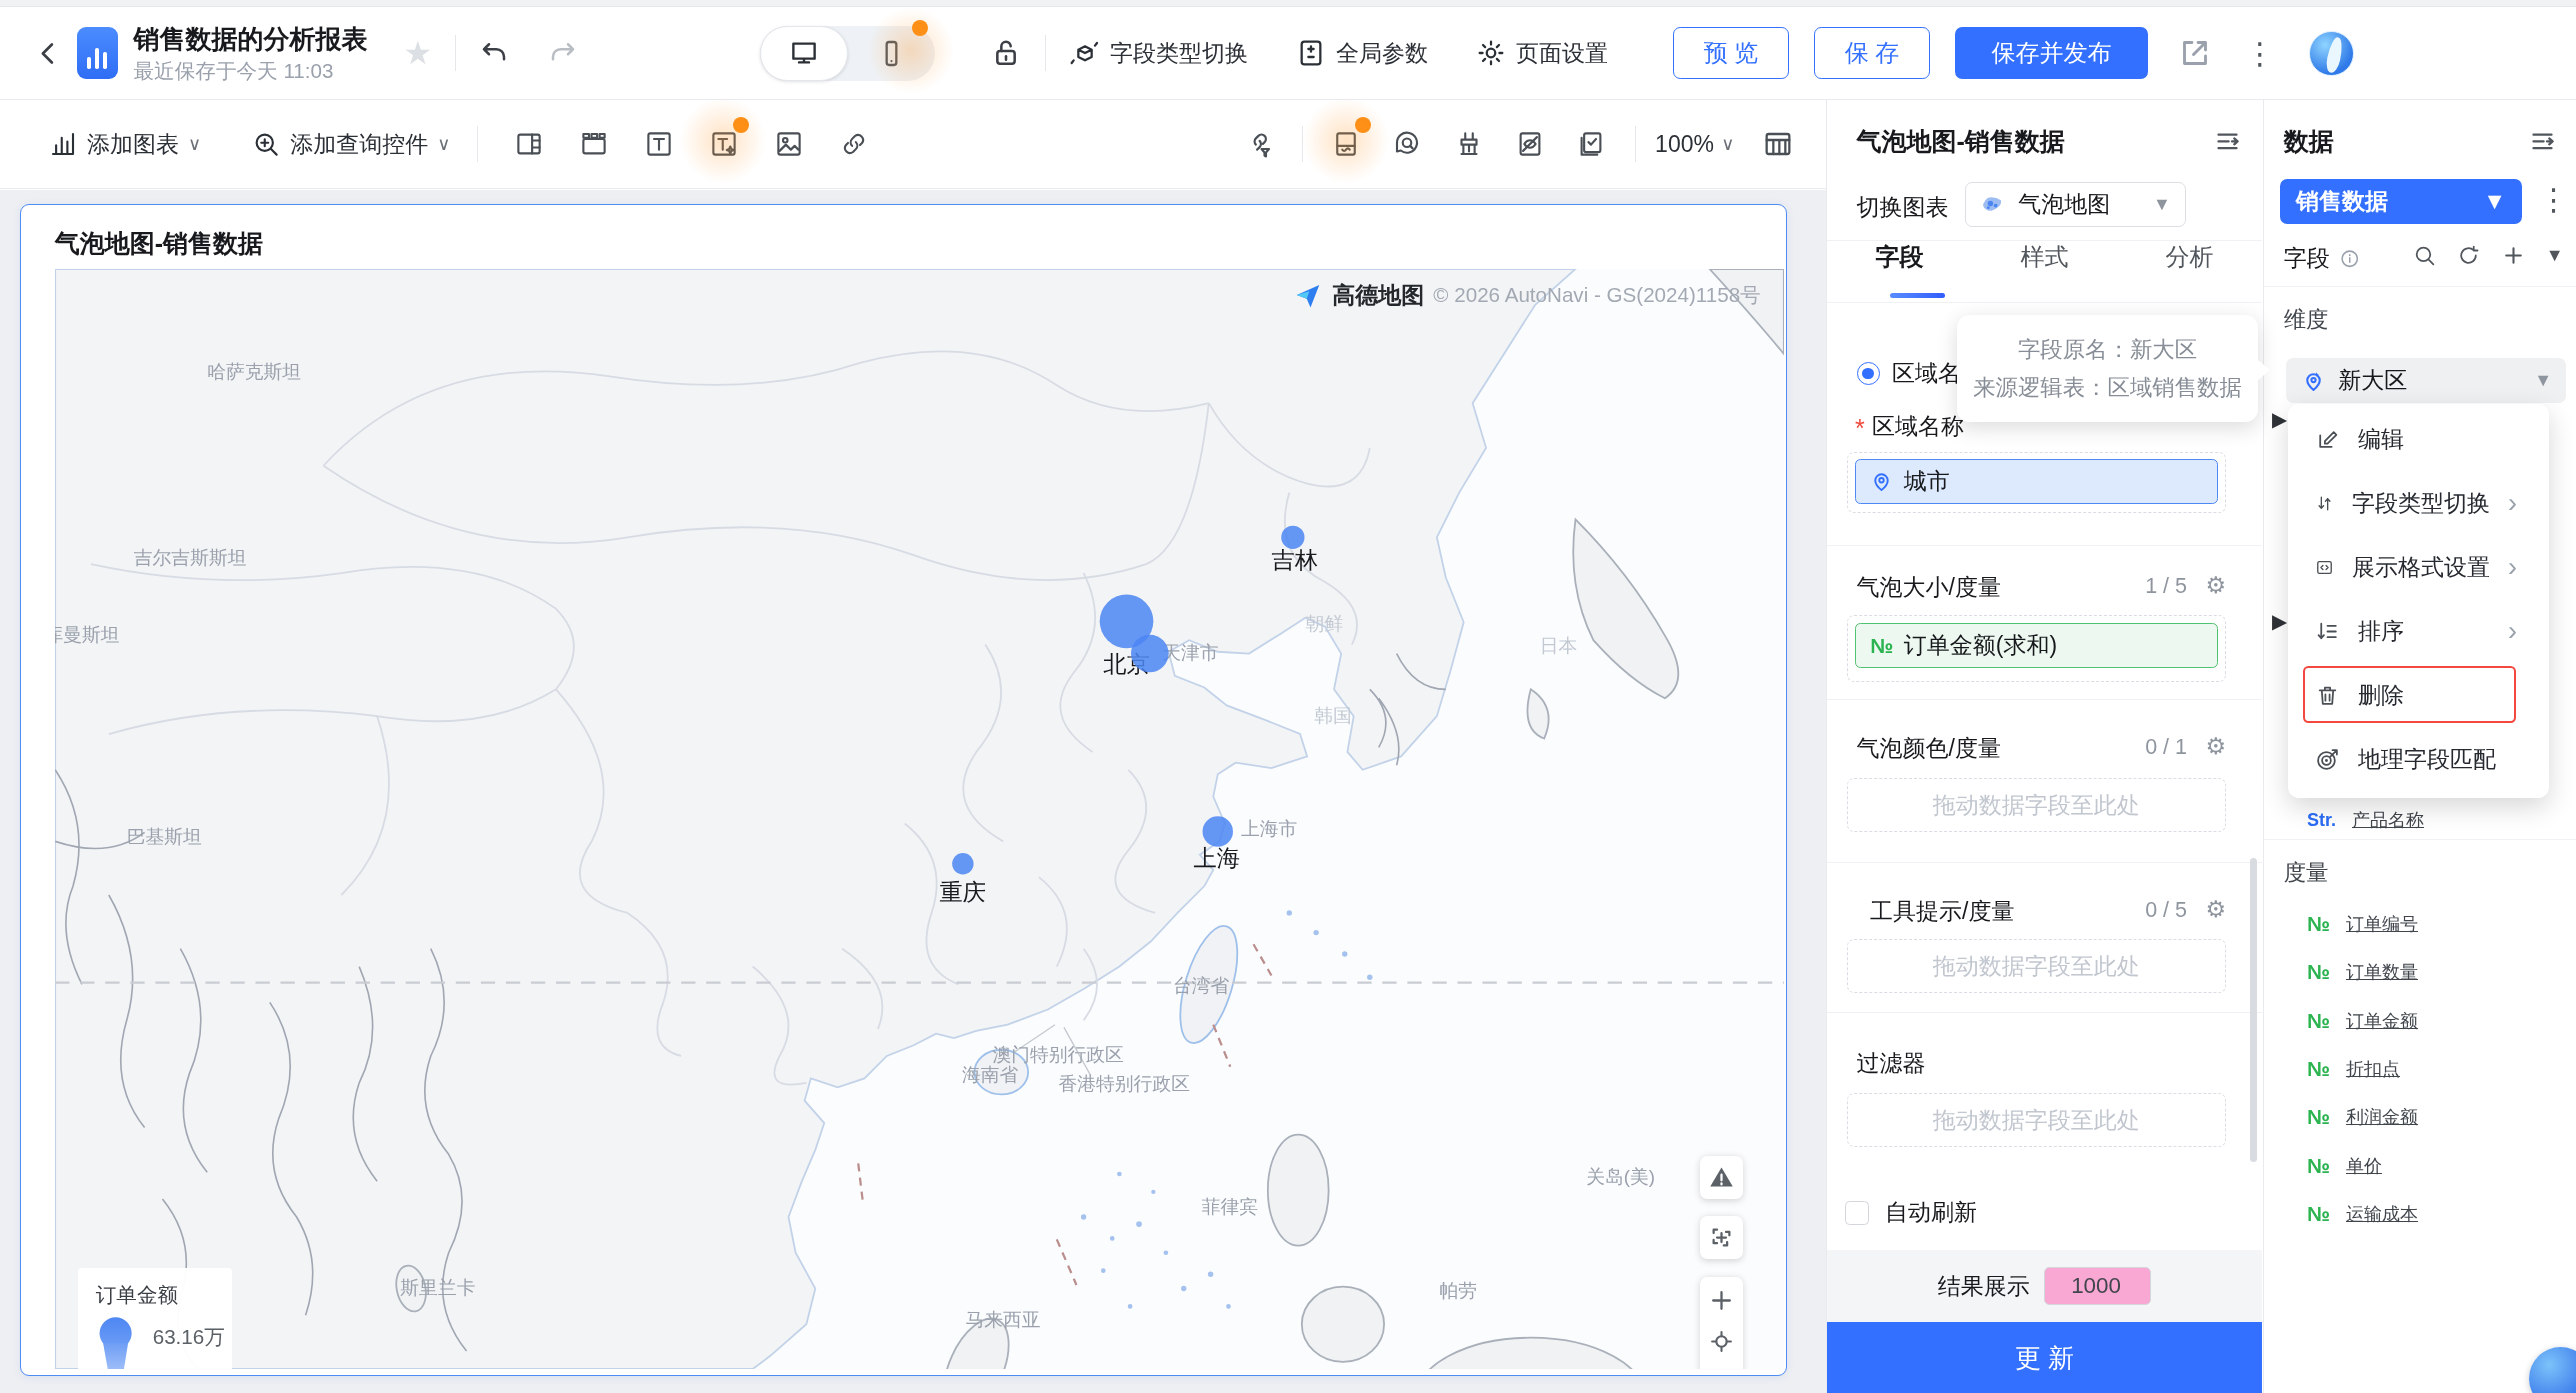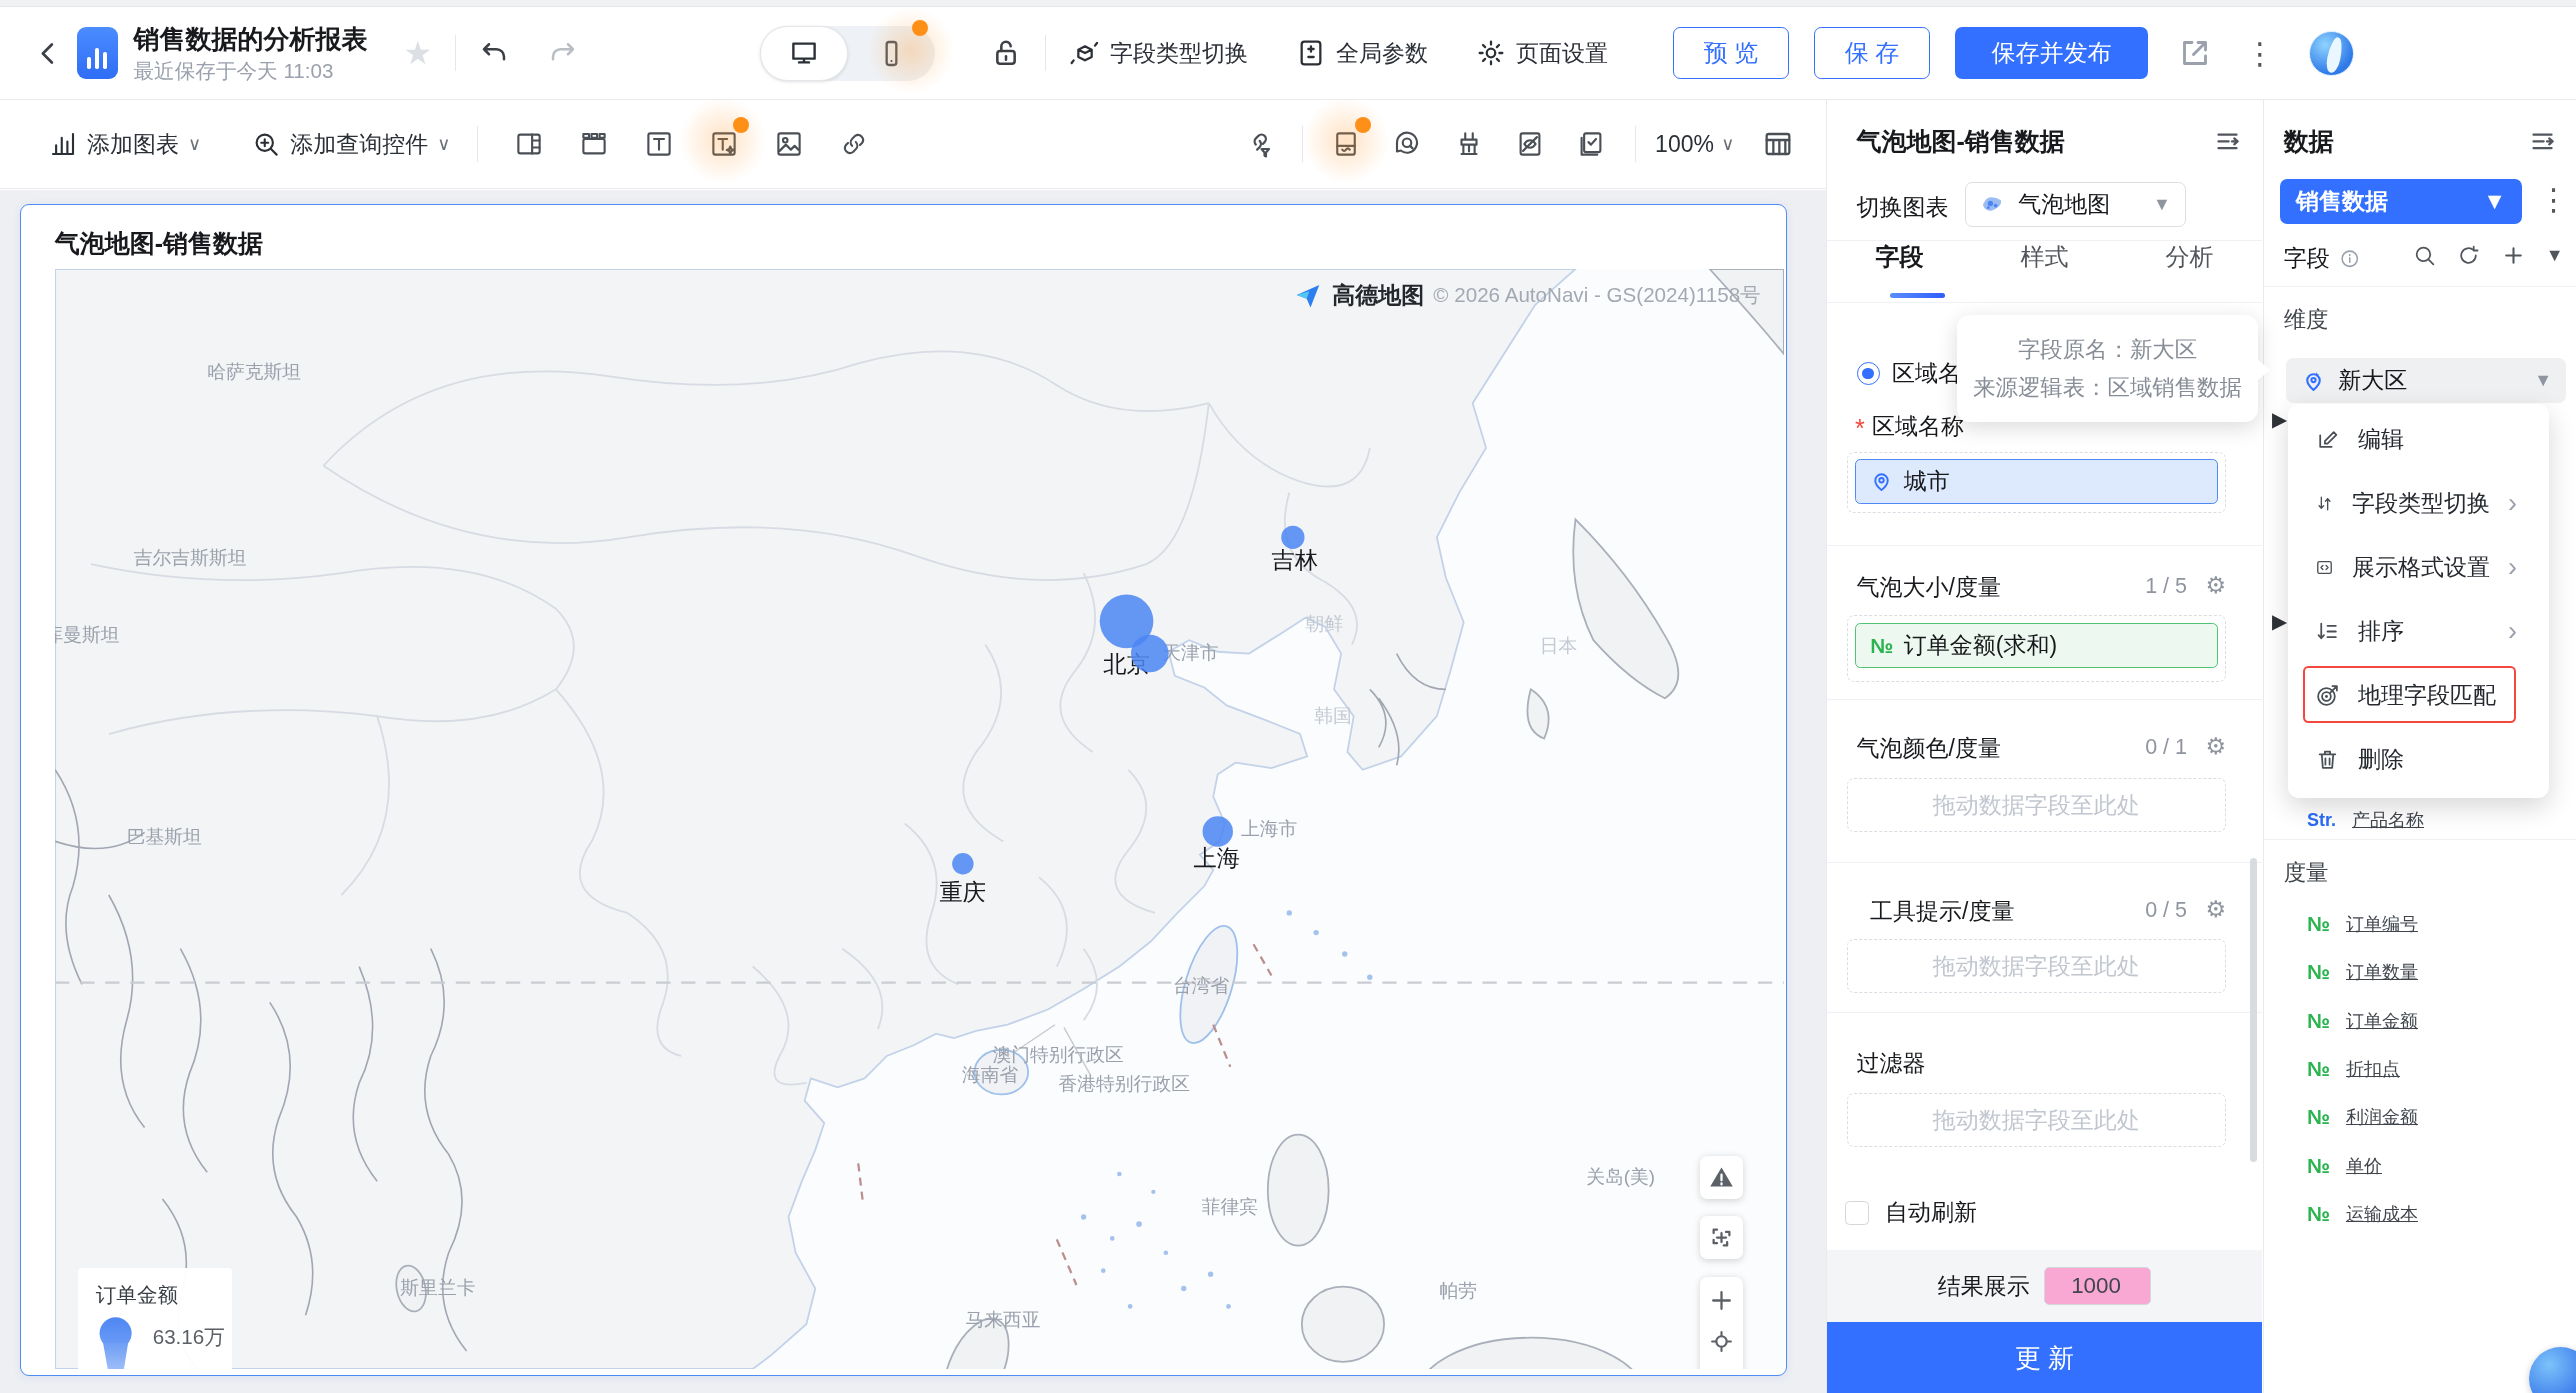--- a/index.html
+++ b/index.html
@@ -715,31 +715,31 @@
     </div>
     <div class="menuitem">
       <svg width="25" height="25" viewBox="0 0 24 24">
           <path class="ic" d="M12 6.5h8M12 12h8M12 17.5h8M6 4.5v14M6 18.5l-2.6-3M6 18.5l2.6-3"></path>
         </svg>
       <span class="mlabel">排序</span>
         <span class="chev">›</span>
     </div>
     <div class="menuitem">
       <svg width="25" height="25" viewBox="0 0 24 24">
+          <path class="ic" d="M4.5 7h15M9.5 7V4.5h5V7M6.5 7l1 13h9l1-13M10 11v6M14 11v6"></path>
+        </svg>
+      <span class="mlabel">删除</span>
+    </div>
+    <div class="menuitem">
+      <svg width="25" height="25" viewBox="0 0 24 24">
           <circle class="ic" cx="11" cy="13" r="8"></circle>
           <circle class="ic" cx="11" cy="13" r="4.2"></circle>
           <circle cx="11" cy="13" r="1.4" fill="#4a4f55"></circle>
           <path class="ic" d="M14.5 9.5L21 3M21 3h-4.2M21 3v4.2"></path>
         </svg>
       <span class="mlabel">地理字段匹配</span>
     </div>
-    <div class="menuitem">
-      <svg width="25" height="25" viewBox="0 0 24 24">
-          <path class="ic" d="M4.5 7h15M9.5 7V4.5h5V7M6.5 7l1 13h9l1-13M10 11v6M14 11v6"></path>
-        </svg>
-      <span class="mlabel">删除</span>
-    </div>
     <div id="redbox"></div>
   </div>
 
   <div id="cornerfab"></div>
 </div>
 
 
 </body></html>

